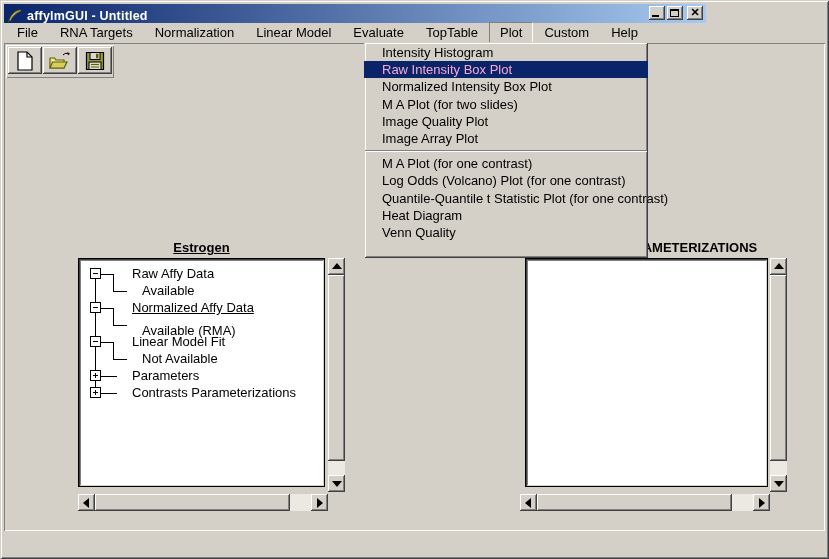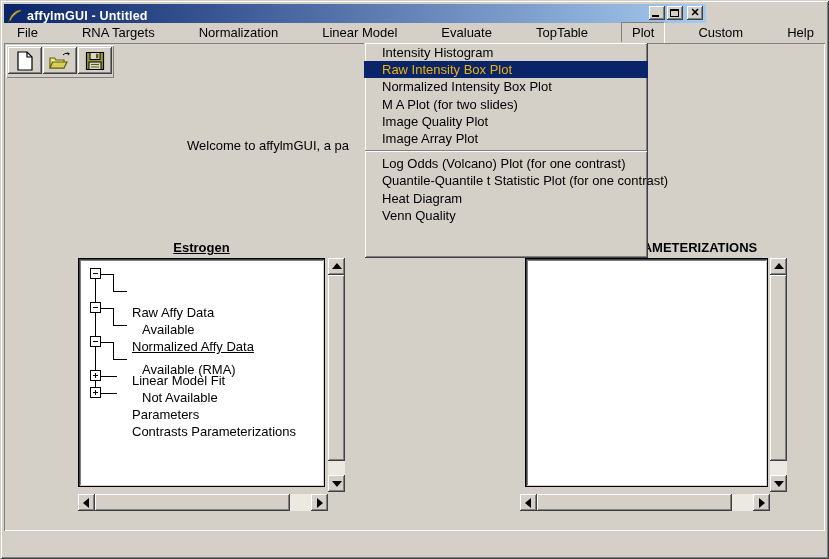--- a/index.html
+++ b/index.html
@@ -27,21 +27,21 @@
     width:16px; height:14px; background:#d4d0c8; position:relative;
     box-shadow: inset -1px -1px #404040, inset 1px 1px #fff, inset -2px -2px #808080;
   }
   .win-btn.close { margin-left:2px; }
   .glyph-min { position:absolute; left:3px; bottom:3px; width:7px; height:2px; background:#000; }
   .glyph-max { position:absolute; left:3px; top:3px; width:9px; height:8px; border:1px solid #000; border-top-width:2px; }
   .glyph-close { position:absolute; left:0; top:0; width:16px; height:14px; font:bold 11px "Liberation Sans",sans-serif; text-align:center; line-height:13px; color:#000; }
   
   .menubar {
     position:absolute; left:4px; top:23px; width:821px; height:20px;
-    display:flex; align-items:center; padding-left:2px; background:#d4d0c8;justify-content:space-between;
+    display:flex; align-items:center; padding-left:2px; background:#d4d0c8;
   }
   .menu-title { padding:2px 10px 3px 10px; border:1px solid transparent; }
   .menu-title.active { border-color:#808080 #ffffff #ffffff #808080; }
   
   .client {
     position:absolute; left:4px; top:43px; width:821px; height:488px;
     background:#d4d0c8;
     box-shadow: inset 1px 1px #808080, inset -1px -1px #ffffff;
   }
   
@@ -80,38 +80,38 @@
     position:absolute; background:#d4d0c8;
     box-shadow: inset -1px -1px #404040, inset 1px 1px #fff, inset -2px -2px #808080;
   }
   .arrow { position:absolute; width:0; height:0; }
   .a-up    { left:4px; top:5px;  border-left:5px solid transparent; border-right:5px solid transparent; border-bottom:6px solid #000; }
   .a-down  { left:4px; top:6px;  border-left:5px solid transparent; border-right:5px solid transparent; border-top:6px solid #000; }
   .a-left  { left:5px; top:4px;  border-top:5px solid transparent; border-bottom:5px solid transparent; border-right:6px solid #000; }
   .a-right { left:6px; top:4px;  border-top:5px solid transparent; border-bottom:5px solid transparent; border-left:6px solid #000; }
   
   .tree { position:absolute; left:3px; top:3px; right:3px; bottom:3px; }
-  .tree-label { position:absolute; white-space:nowrap; line-height:15px;margin-top:39px; }
+  .tree-label { position:absolute; white-space:nowrap; line-height:15px; }
   .tline { position:absolute; background:#000; }
   .expander {
     position:absolute; width:11px; height:11px; background:#fff;
     border:1px solid #000;
   }
   .expander .hbar { position:absolute; left:2px; top:4px; width:5px; height:1px; background:#000; }
   .expander .vbar { position:absolute; left:4px; top:2px; width:1px; height:5px; background:#000; }
   
   .popup {
     position:absolute; left:364px; top:42px; width:284px; height:216px;
     background:#d4d0c8; padding:2px 0;
     box-shadow: inset 1px 1px #d4d0c8, inset -1px -1px #404040,
                 inset 2px 2px #ffffff, inset -2px -2px #808080;
     z-index:50;
   }
   .popup-item { height:17.2px; line-height:17.2px; padding-left:18px; white-space:nowrap; }
-  .popup-item.hl { background:#0a246a; color:#eab308; }
+  .popup-item.hl { background:#0a246a; color:#f9a8d4; }
   .popup-sep { height:0; border-top:1px solid #808080; border-bottom:1px solid #fff; margin:3px 1px; }
   svg { display:block; }
 </style>
 </head>
 <body>
 
 <div class="window">
 
   <div class="titlebar">
     <span class="app-icon">
@@ -169,21 +169,20 @@
           <path d="M1.5 1.5 H18.5 V18.5 H1.5 Z" fill="#9a9a2e" stroke="#000" stroke-width="1.2"></path>
           <rect x="5" y="1.5" width="10" height="7" fill="#d9d9c8" stroke="#000" stroke-width="1"></rect>
           <rect x="11" y="2.8" width="2.4" height="4.4" fill="#5c5c10"></rect>
           <rect x="4" y="11" width="12" height="7.5" fill="#d9d9c8" stroke="#000" stroke-width="1"></rect>
           <line x1="6" y1="13.5" x2="14" y2="13.5" stroke="#5c5c10" stroke-width="1"></line>
           <line x1="6" y1="16" x2="14" y2="16" stroke="#5c5c10" stroke-width="1"></line>
         </svg>
       </div>
     </div>
 
-    <div class="welcome">Welcome to affylmGUI, a pa</div>
 
     <div class="panel-header hdr-left">Estrogen</div>
     <div class="listbox lb-left">
       <div class="tree" id="tree">
           <div class="tline" style="left: 13px; top: 12px; width: 1px; height: 119px;"></div>
           <div class="tline" style="left: 19px; top: 12px; width: 13px; height: 1px;"></div>
           <div class="tline" style="left: 31px; top: 12px; width: 1px; height: 17px;"></div>
           <div class="expander" style="left: 8px; top: 6px;">
             <span class="hbar"></span>
           </div>
@@ -267,19 +266,20 @@
   </div>
 
   <div class="popup" id="popup">
       <div class="popup-item">Intensity Histogram</div>
       <div class="popup-item hl">Raw Intensity Box Plot</div>
       <div class="popup-item">Normalized Intensity Box Plot</div>
       <div class="popup-item">M A Plot (for two slides)</div>
       <div class="popup-item">Image Quality Plot</div>
       <div class="popup-item">Image Array Plot</div>
       <div class="popup-sep"></div>
+      <div class="popup-item">M A Plot (for one contrast)</div>
       <div class="popup-item">Log Odds (Volcano) Plot (for one contrast)</div>
       <div class="popup-item">Quantile-Quantile t Statistic Plot (for one contrast)</div>
       <div class="popup-item">Heat Diagram</div>
       <div class="popup-item">Venn Quality</div>
     </div>
 
 </div>
 
 </body></html>

